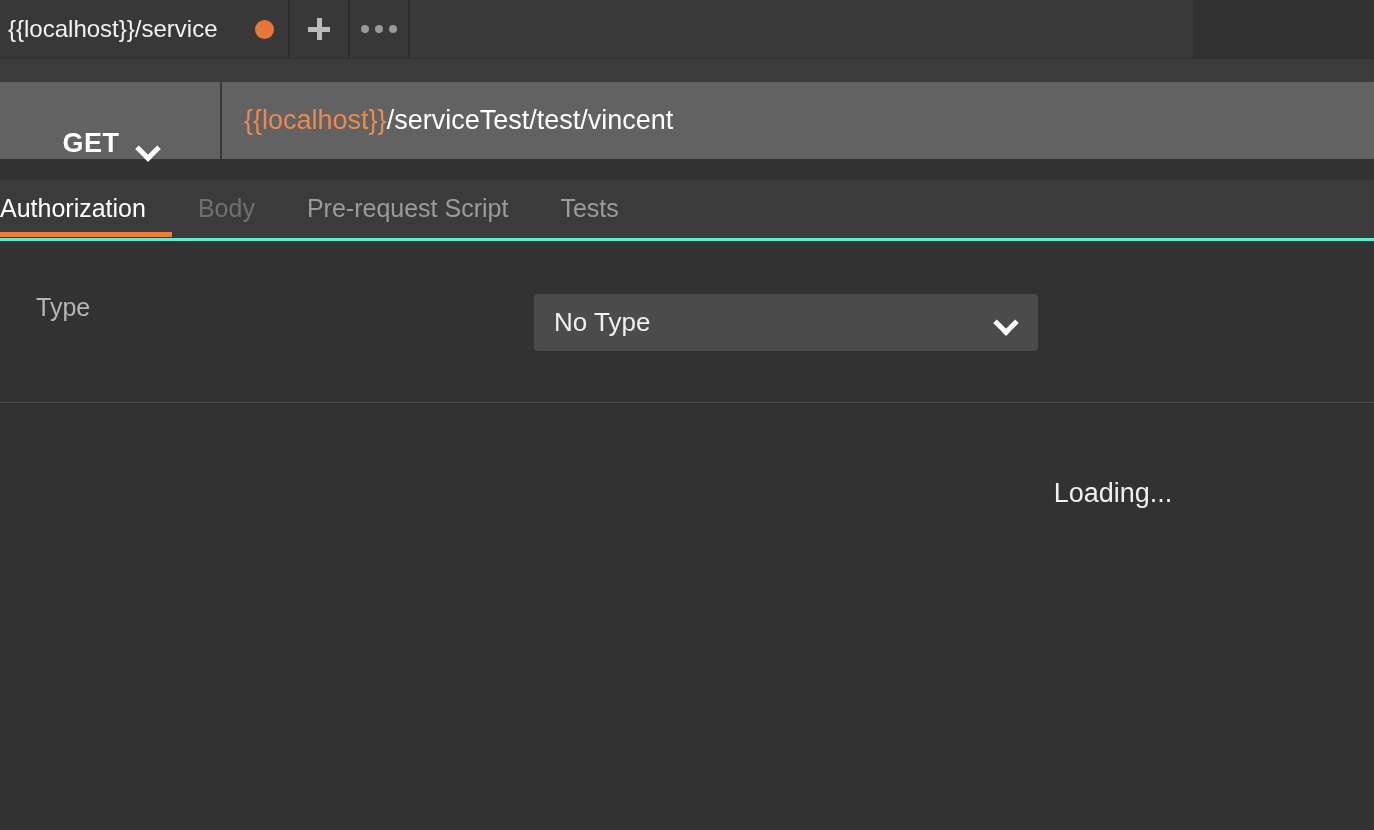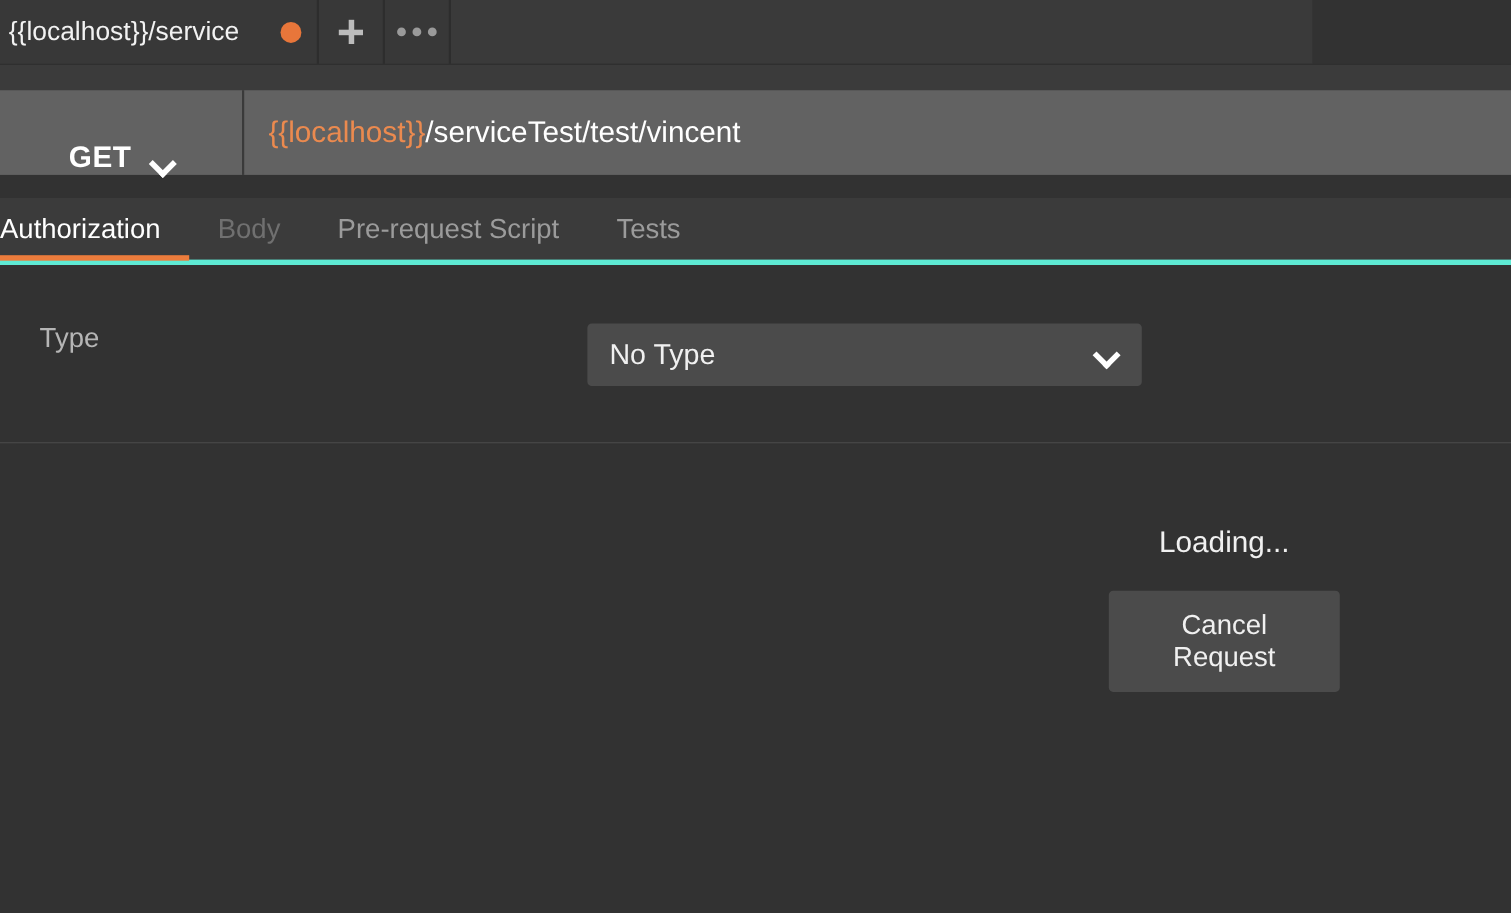--- a/index.html
+++ b/index.html
@@ -179,21 +179,21 @@
   
   .subtabs {
     position: absolute;
     left: 0;
     top: 180px;
     width: 1374px;
     height: 61px;
     background: #3b3b3b;
     display: flex;
     align-items: flex-start;
-    border-bottom: 5px solid #5eead4;
+    border-bottom: 3px solid #5eead4;
     box-sizing: border-box;
   }
   .subtab {
     height: 57px;
     display: flex;
     align-items: center;
     font-size: 25px;
     color: #9b9b9b;
     padding: 0 26px;
     box-sizing: border-box;
@@ -343,17 +343,16 @@
     <div class="type-label">Type</div>
     <div class="auth-select">
       <span class="auth-select-value">No Type</span>
       <span class="chev"></span>
     </div>
   </div>
 
   <div class="response-area">
     <div class="loading-inner">
       <div class="loading-text">Loading...</div>
-      <button class="cancel-btn">Cancel Request</button>
     </div>
   </div>
 
 </div>
 
 </body></html>

